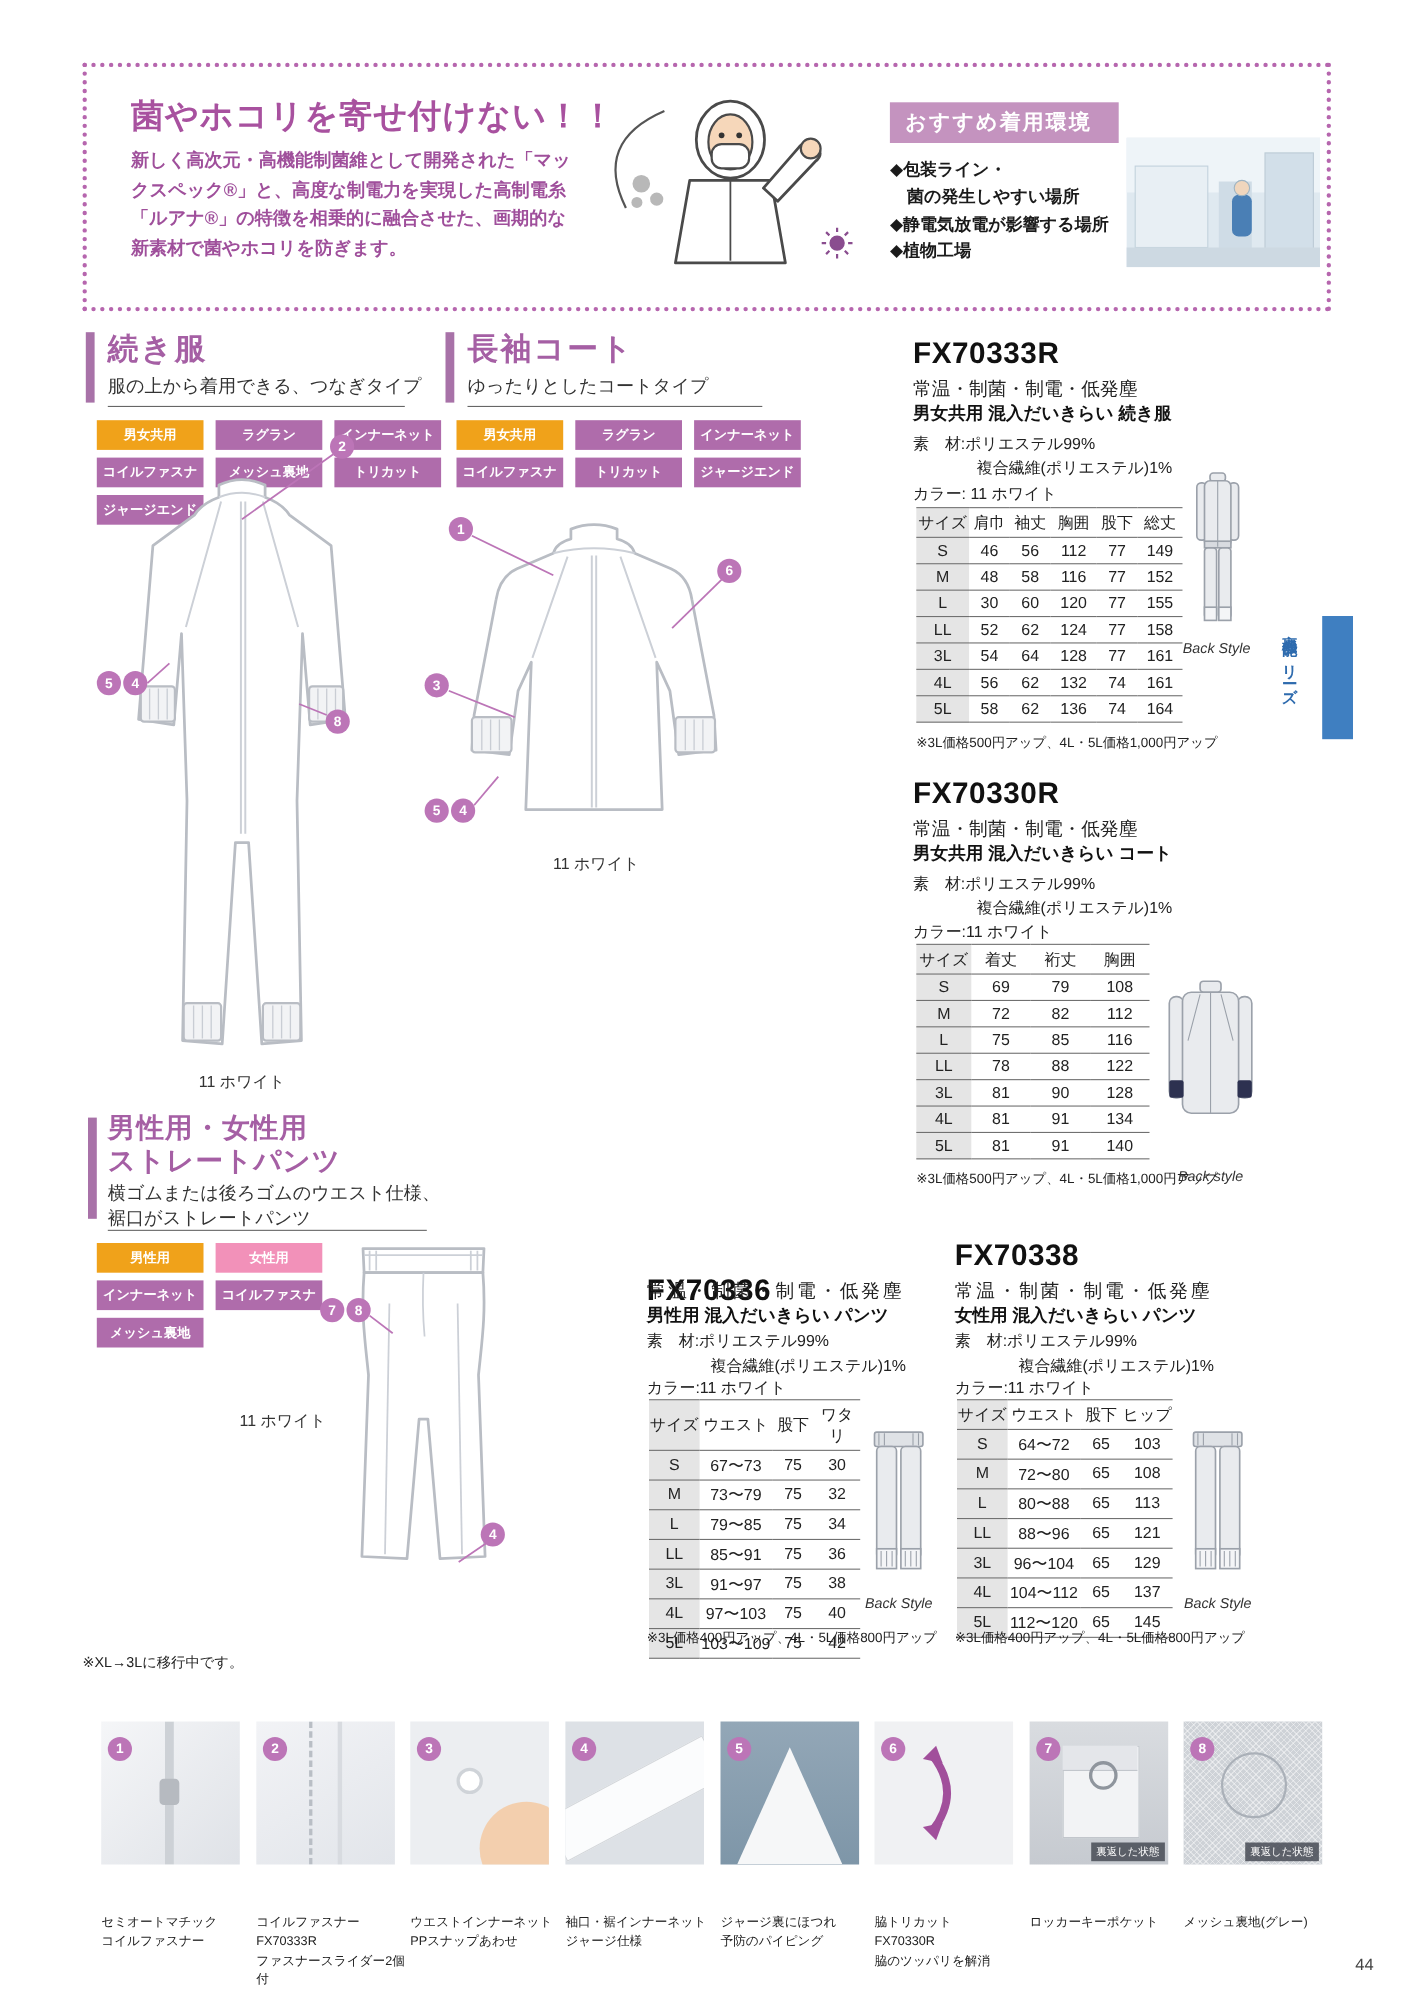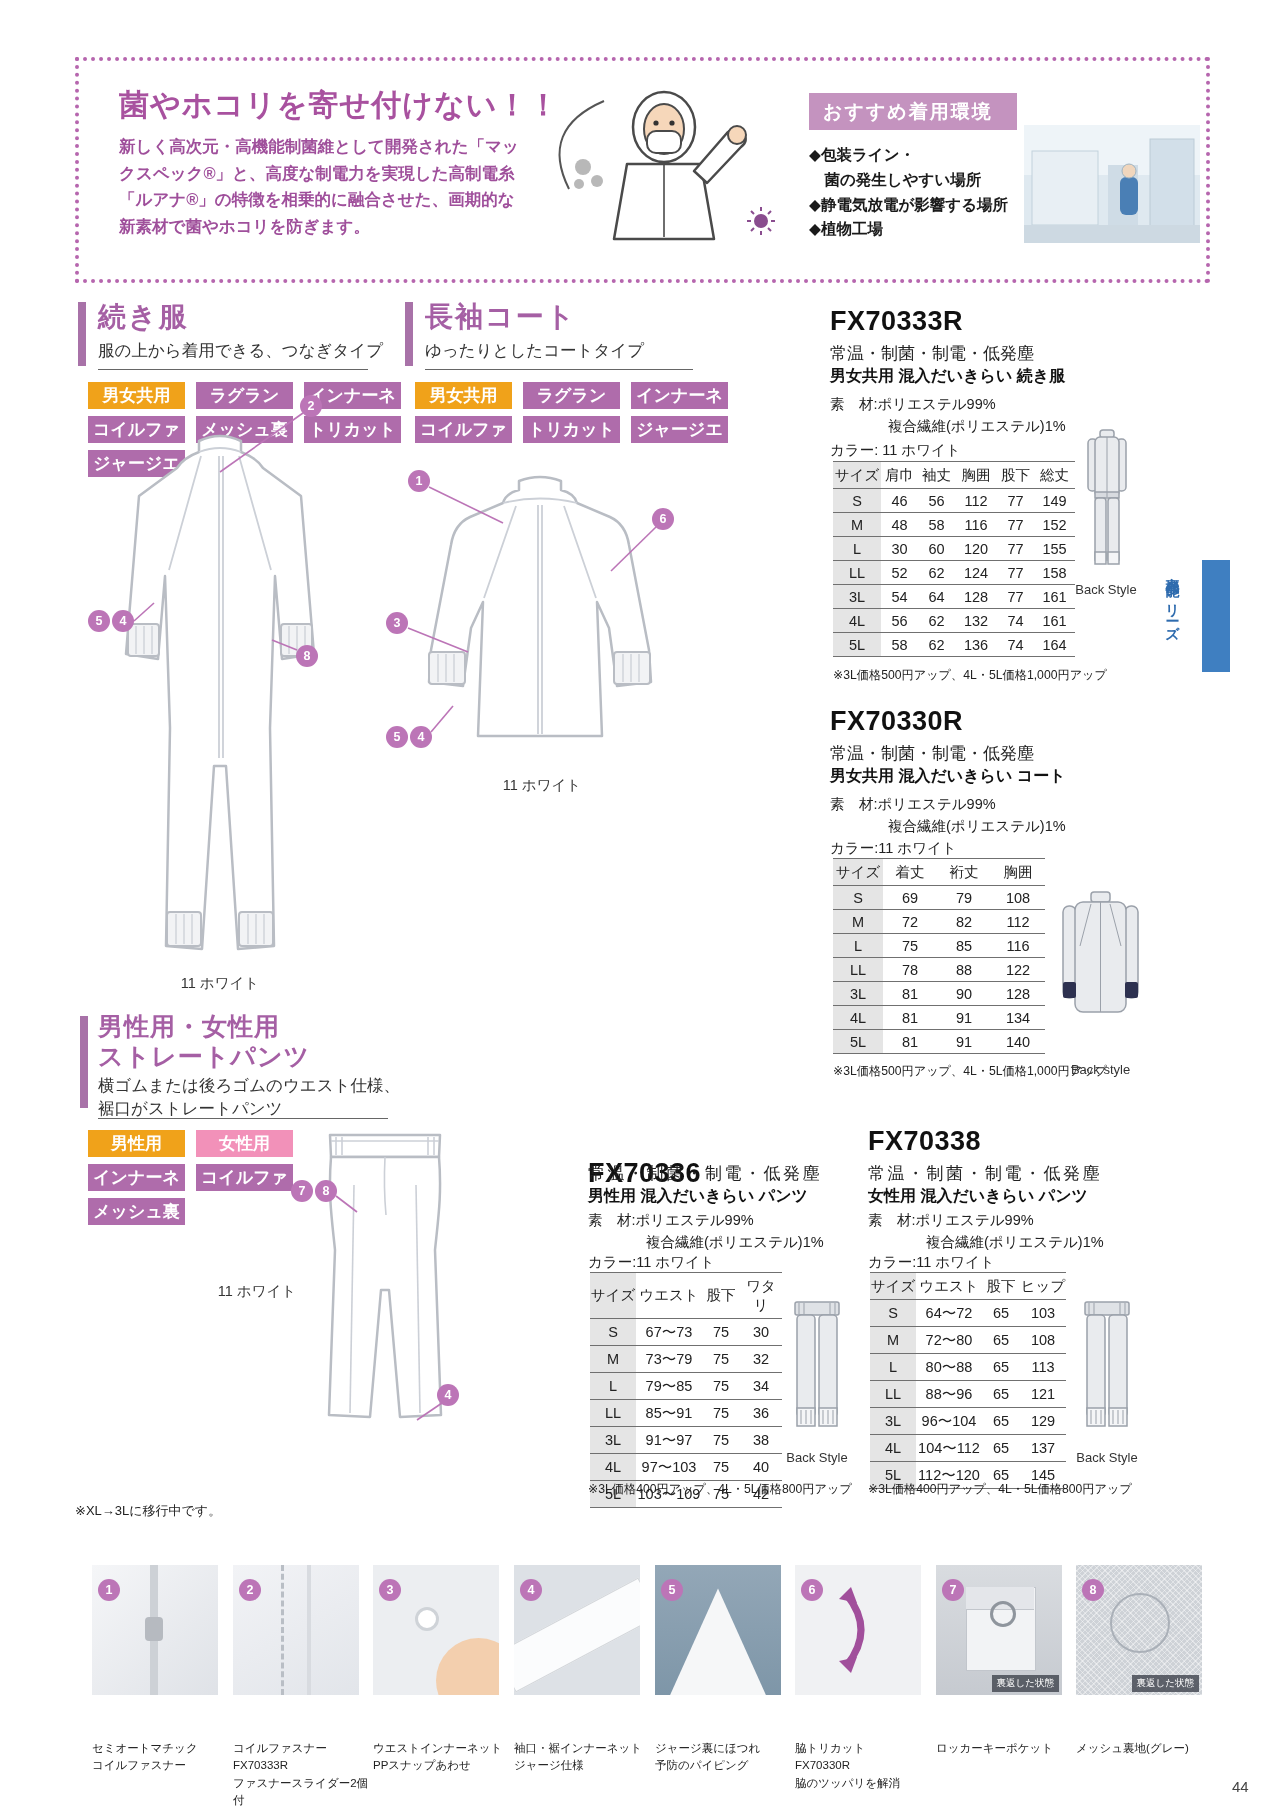--- a/index.html
+++ b/index.html
@@ -12,31 +12,31 @@
   .hero-body{position:absolute;left:40px;top:72px;width:440px;font-size:16.5px;line-height:1.62;color:#9f4f9b;font-weight:bold;}
   .rec-bar{position:absolute;left:730px;top:32px;width:208px;height:37px;background:#c493bf;color:#fff;font-size:19px;font-weight:800;line-height:37px;padding-left:14px;letter-spacing:2px;box-sizing:border-box;}
   .rec-items{position:absolute;left:730px;top:82px;width:225px;font-size:15.5px;font-weight:bold;color:#1a1a1a;line-height:1.6;}
   
   .sec-bar{position:absolute;width:8px;background:#a872a8;}
   .sec-title{position:absolute;font-size:28px;font-weight:800;color:#a55fa4;letter-spacing:2px;}
   .sec-title.sm{font-size:25px;line-height:1.18;letter-spacing:1px;}
   .sec-sub{position:absolute;font-size:16.5px;color:#333;}
   .sec-hr{position:absolute;border-top:1.5px solid #666;height:0;}
   .tags{position:absolute;display:flex;flex-wrap:wrap;gap:7px 11px;}
-  .tag{width:97px;height:27px;line-height:27px;text-align:center;color:#fff;font-size:17px;font-weight:bold;}
+  .tag{width:97px;height:27px;line-height:27px;text-align:center;color:#fff;font-size:12px;font-weight:bold;}
   .tag-purple{background:#af6cab}.tag-orange{background:#f0a21a}.tag-pink{background:#f291b9}
   
   .t-code{position:absolute;font-size:27px;font-weight:800;color:#111;letter-spacing:.5px;}
   .t-feat{position:absolute;font-size:17px;color:#222;}
   .t-feat.sp{letter-spacing:2.5px;}
   .t-target{position:absolute;font-size:16px;font-weight:bold;color:#111;}
   .t-spec{position:absolute;font-size:14.5px;color:#222;line-height:1.5;}
   .t-note{position:absolute;font-size:12.2px;color:#222;}
   .cap{position:absolute;font-size:14.5px;color:#333;text-align:center;}
-  .backcap{position:absolute;font-size:13px;color:#333;text-align:center;}
+  .backcap{position:absolute;font-size:13px;color:#333;text-align:center;font-style:italic;}
   table.spec{border-collapse:collapse;table-layout:fixed;text-align:center;color:#222;position:absolute;}
   table.spec th,table.spec td{border-top:1.5px solid #707070;font-weight:normal;font-size:14.5px;padding:3.5px 0;}
   table.spec tr.last th,table.spec tr.last td{border-bottom:1.5px solid #707070;}
   table.spec tr>:first-child{background:#e5e5e5;}
   
   .co{position:absolute;width:22px;height:22px;border-radius:50%;background:#bc75b7;color:#fff;font-size:12.5px;font-weight:bold;text-align:center;line-height:22px;z-index:6;}
   .lines{position:absolute;left:0;top:0;z-index:5;pointer-events:none;}
   
   .photo{position:absolute;width:126px;height:130px;overflow:hidden;}
   .photo .lbl{position:absolute;right:3px;bottom:3px;background:rgba(70,75,85,.85);color:#fff;font-size:9.5px;padding:2px 5px;}

